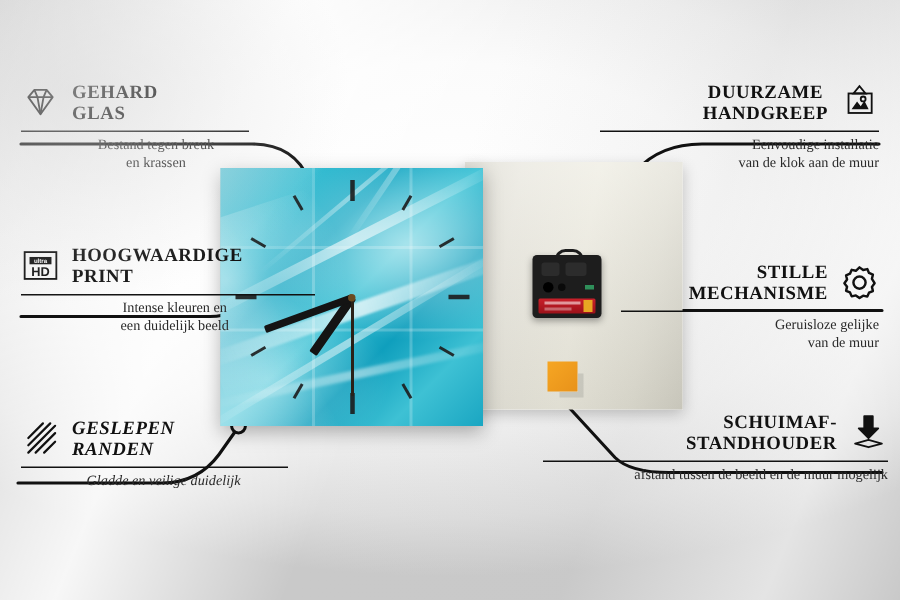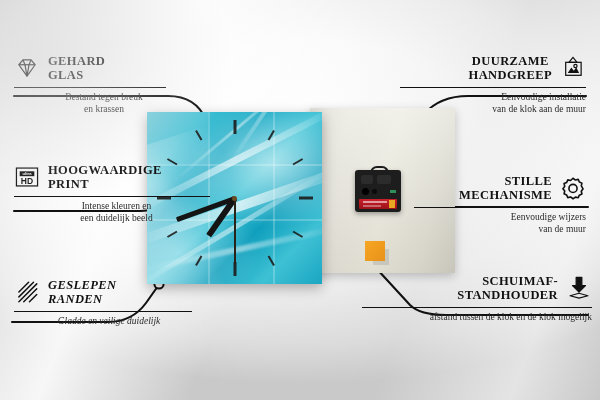--- a/index.html
+++ b/index.html
@@ -290,34 +290,34 @@
         <span class="co-title" style="display:block">MECHANISME</span>
       </span>
       <span class="ic">
         <svg viewBox="0 0 32 32" fill="none" stroke="currentColor" stroke-width="2" stroke-linejoin="round">
           <path d="M16 4 l3 2.2 3.4-.8 1.4 3.2 3.2 1.4-.8 3.4L28.4 17l-2.2 3 .8 3.4-3.2 1.4-1.4 3.2-3.4-.8L16 29.2l-3-2.2-3.4.8-1.4-3.2-3.2-1.4.8-3.4L3.6 17l2.2-3-.8-3.4 3.2-1.4 1.4-3.2 3.4.8Z"></path>
           <circle cx="16" cy="16.5" r="5"></circle>
         </svg>
       </span>
     </div>
     <div class="co-rule" style="width:172px;margin-left:auto"></div>
-    <div class="co-desc">Eenvoudige wijzers</div>
+    <div class="co-desc">Geruisloze gelijke</div>
     <div class="co-desc">van de muur</div>
   </div>
 
   <div class="callout right" style="right:8px;top:274px;width:238px;">
     <div class="co-head">
       <span style="text-align:right">
         <span class="co-title" style="display:block">SCHUIMAF-</span>
         <span class="co-title" style="display:block">STANDHOUDER</span>
       </span>
       <span class="ic">
         <svg viewBox="0 0 32 32" fill="none" stroke="currentColor" stroke-width="1.5" stroke-linejoin="round">
           <path d="M12.5 3 H19.5 V13 H24 L16 21 L8 13 H12.5 Z" fill="currentColor"></path>
           <path d="M16 22.5 L27 25.5 L16 28.5 L5 25.5 Z"></path>
         </svg>
       </span>
     </div>
     <div class="co-rule" style="width:230px;margin-left:auto"></div>
-    <div class="co-desc">afstand tussen de klok en de klok mogelijk</div>
+    <div class="co-desc">afstand tussen de beeld en de muur mogelijk</div>
   </div>
 
 </div>
 
 </body></html>

